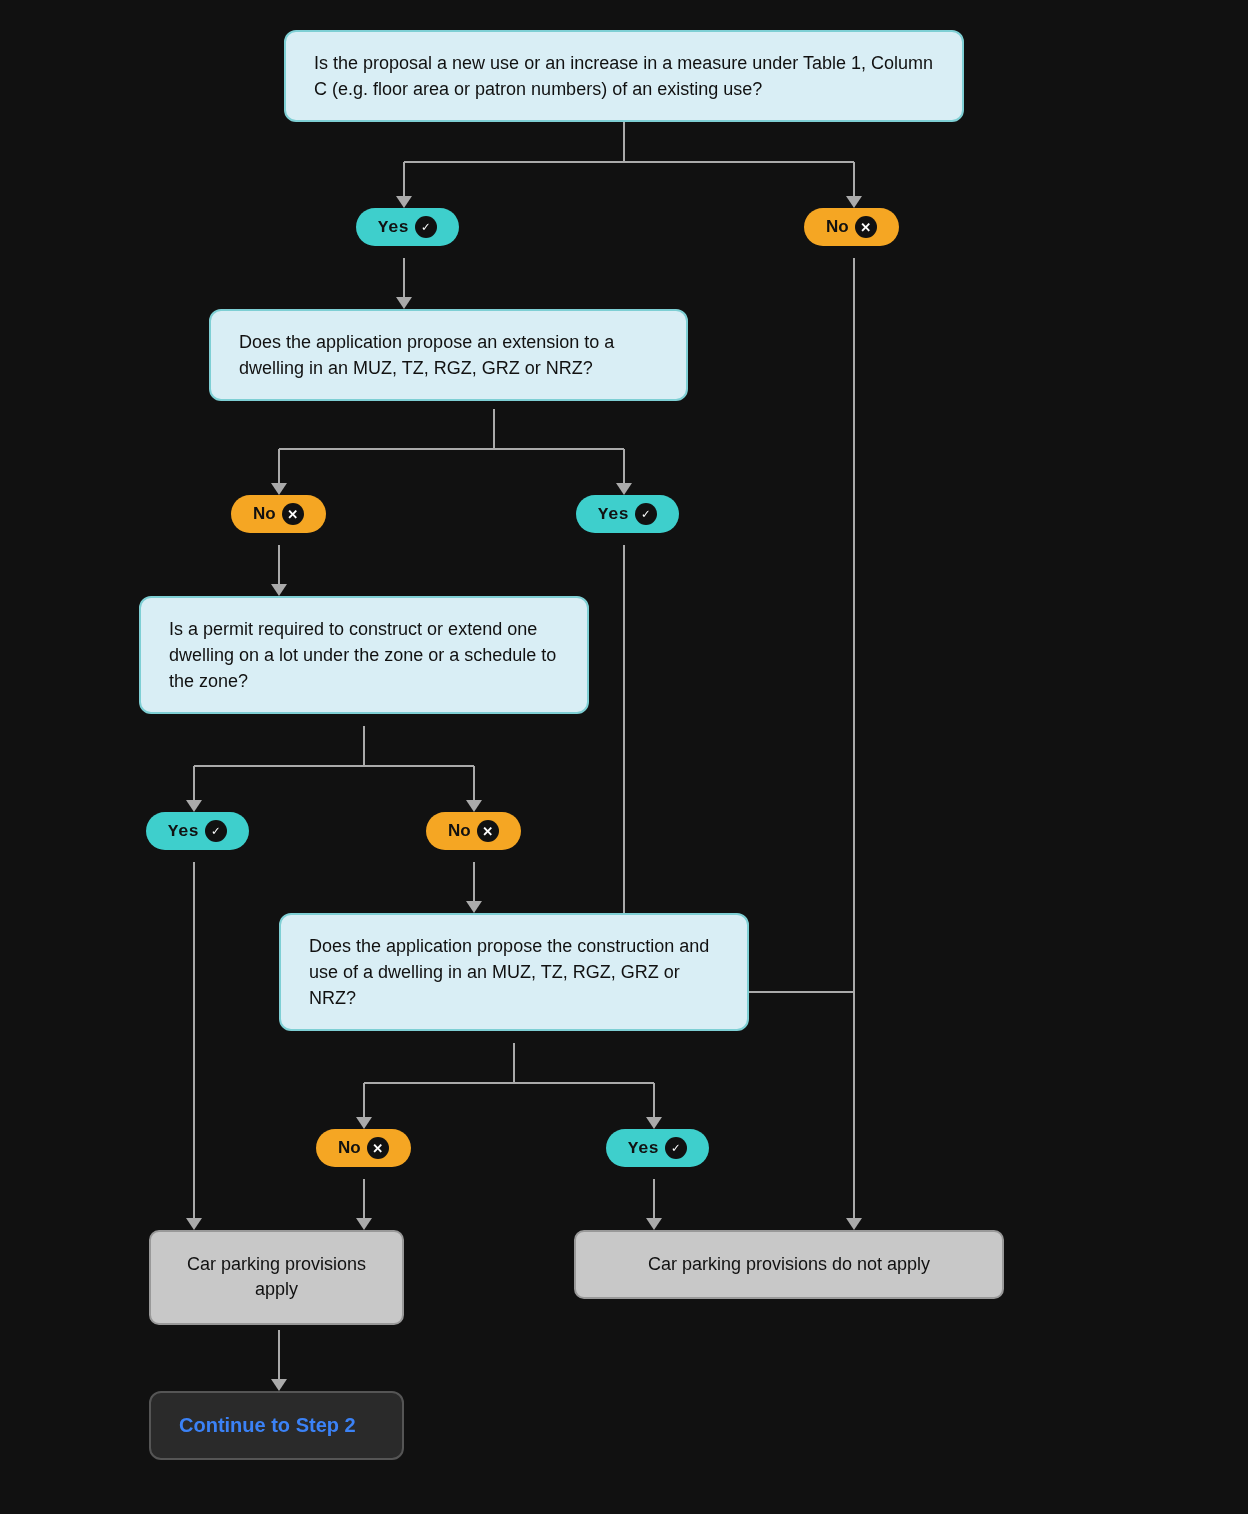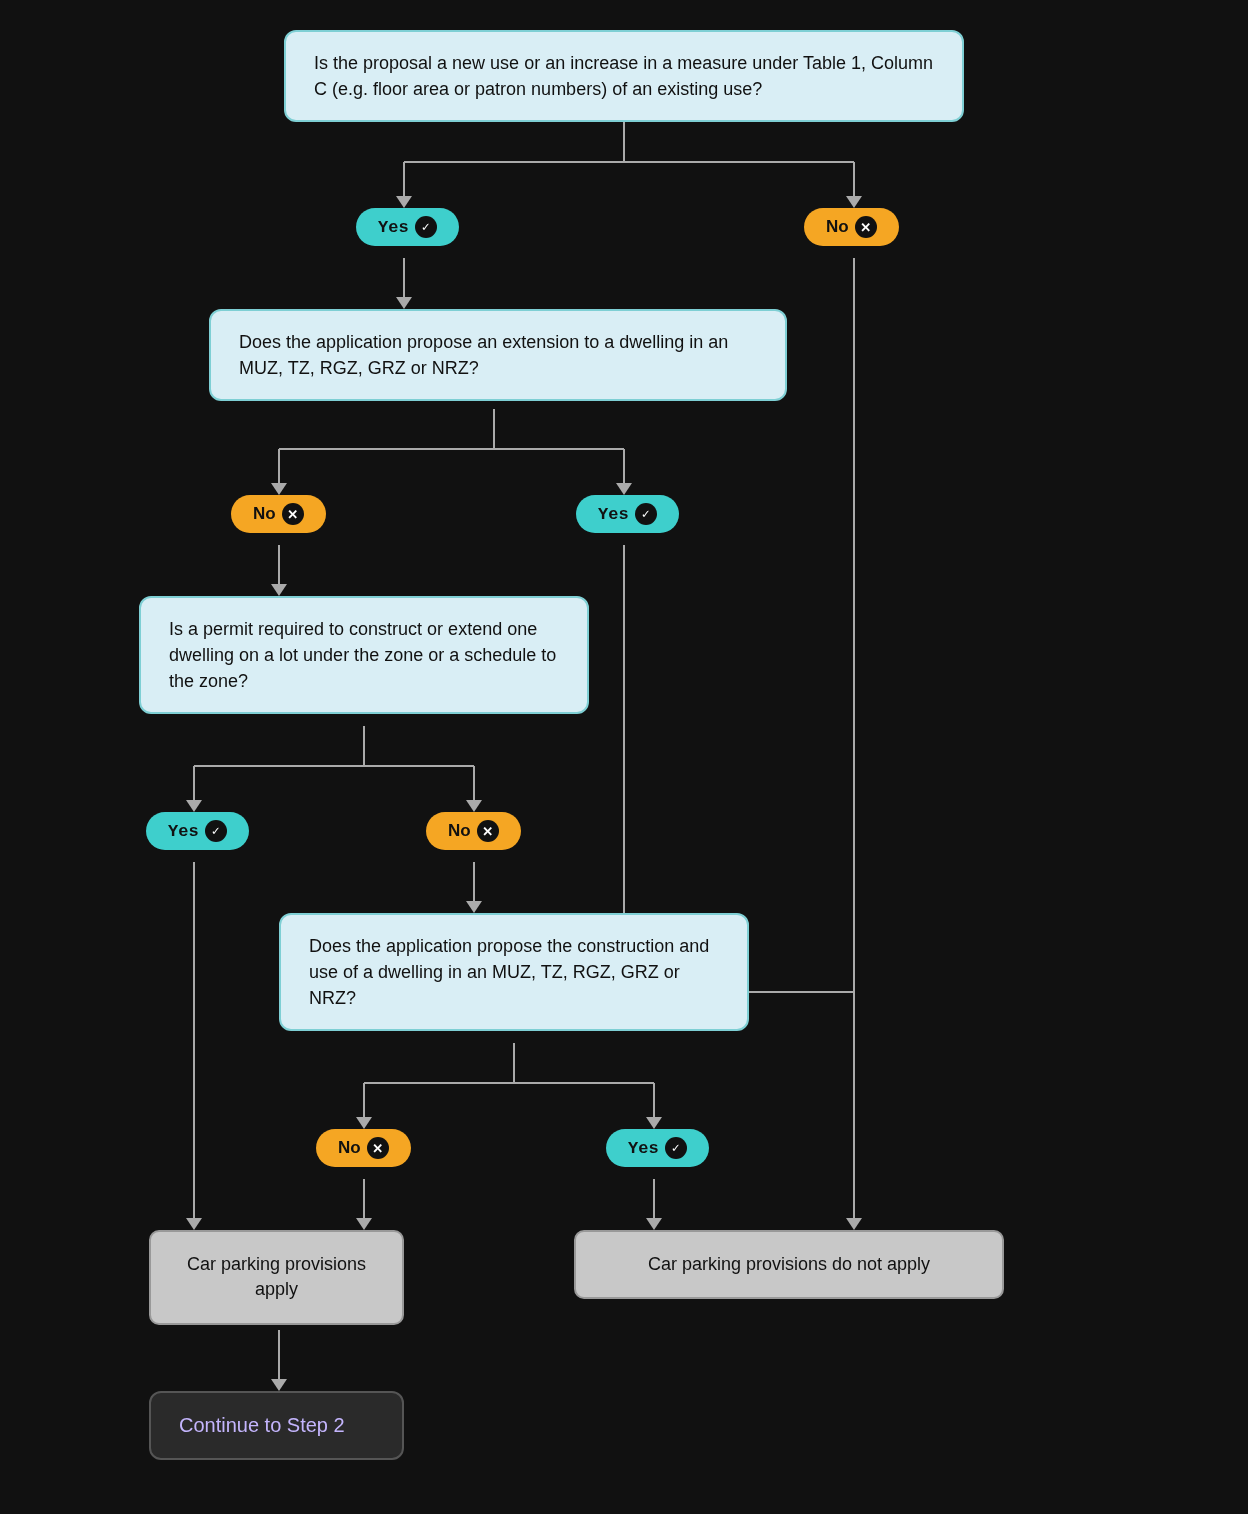--- a/index.html
+++ b/index.html
@@ -30,22 +30,22 @@
       border: 2px solid #7ecfd4;
     }
     .box-light-blue {
       background: #d9eef5;
       border-color: #7ecfd4;
       color: #111;
     }
     .box-dark {
       background: #2a2a2a;
       border-color: #555;
-      color: #c4b5fd;
-      font-weight: normal;
+      color: #3b82f6;
+      font-weight: bold;
       font-size: 20px;
     }
     .box-result {
       background: #c8c8c8;
       border-color: #999;
       color: #111;
       border-width: 2px;
       border-style: solid;
       border-radius: 10px;
       padding: 20px 28px;
@@ -172,21 +172,21 @@
       </div>
     </div>
 
     <div style="position:absolute; top:86px; left:710px;">
       <div class="pill pill-no">
         <span>No</span>
         <span class="pill-icon">✕</span>
       </div>
     </div>
 
-    <div style="position:absolute; top:187px; left:115px; width:578px;" class="box box-light-blue">
+    <div style="position:absolute; top:187px; left:115px; width:479px;" class="box box-light-blue">
       <span>Does the application propose an extension to a dwelling in an MUZ, TZ, RGZ, GRZ or NRZ?</span>
     </div>
 
     <div style="position:absolute; top:373px; left:137px;">
       <div class="pill pill-no">
         <span>No</span>
         <span class="pill-icon">✕</span>
       </div>
     </div>
 

